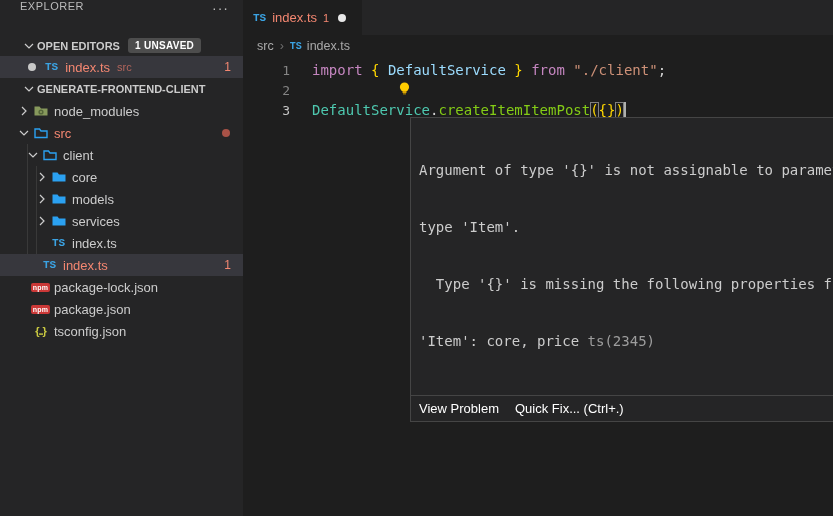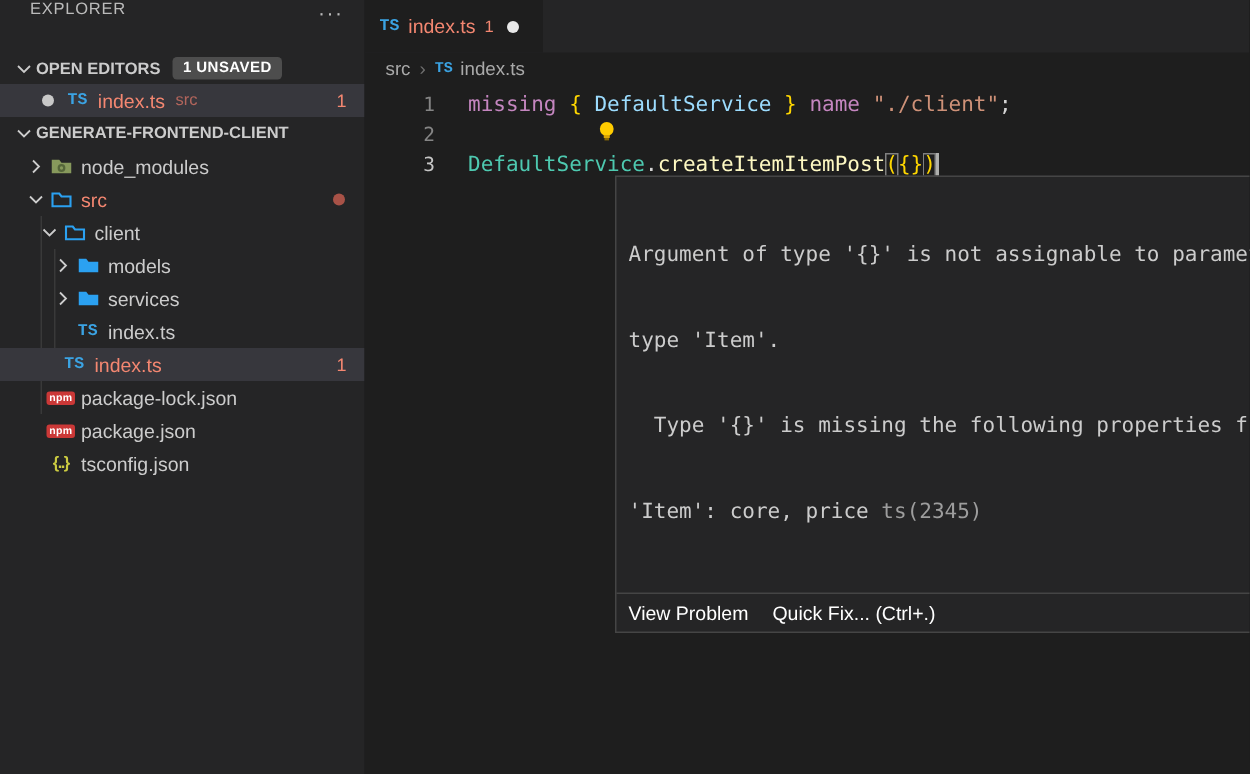--- a/index.html
+++ b/index.html
@@ -7,21 +7,21 @@
   body {
     width:833px; height:516px; overflow:hidden; position:relative;
     background:#1e1e1e; color:#cccccc;
     font-family:"Liberation Sans", sans-serif; font-size:13px;
   }
   
   .sidebar { position:absolute; left:0; top:0; width:243px; height:516px; background:#252526; }
   .sb-header { height:35px; display:flex; justify-content:space-between;
     padding:0 14px 0 20px; color:#bbbbbb; font-size:11px; letter-spacing:.5px; }
   .sb-more { color:#bbbbbb; font-size:14px; letter-spacing:1px; cursor:pointer; }
-  .section-row { height:21px; display:flex; align-items:center; padding-left:8px;
+  .section-row { height:21px; display:flex; align-items:center; padding-left:21px;
     font-weight:bold; font-size:11px; color:#cccccc; }
   .section-row.ws { height:22px;text-align:center; }
   .badge-unsaved { margin-left:8px; background:#4d4d4d; color:#ffffff; font-size:10px;
     font-weight:bold; padding:2px 7px; border-radius:3px; letter-spacing:.3px; }
   .oe-item { height:22px; display:flex; align-items:center; background:#37373d; padding-left:28px; }
   .dirty-dot { width:8px; height:8px; border-radius:50%; background:#c8c8c8; flex:none; }
   .ts-ic { font-weight:bold; font-size:11px; color:#3ba3e3; flex:none;font-family:Liberation Mono, monospace; }
   .oe-item .ts-ic { margin:0 0 0 9px; }
   .oe-name { margin-left:7px; }
   .err-text { color:#f48771; }
@@ -53,21 +53,21 @@
     font-size:12.5px; color:#a9a9a9; }
   .bc-sep { margin:0 6px; color:#6e6e6e; }
   .breadcrumb .ts-ic { font-size:10px; margin-right:5px; }
   .code { font-family:"DejaVu Sans Mono", monospace; font-size:14px; padding-top:3px; }
   .code-line { height:20px; display:flex; align-items:center; white-space:pre; }
   .ln { width:47px; flex:none; text-align:right; color:#858585; font-size:13px;
     font-family:"DejaVu Sans Mono", monospace; }
   .ln.active { color:#c6c6c6; }
   .lc { padding-left:22px; display:flex; align-items:center; white-space:pre; }
   .kw  { color:#c586c0; } .br { color:#ffd700; } .var { color:#9cdcfe; }
-  .str { color:#ce9178; } .pln { color:#d4d4d4; } .typ { color:#4ec9b0; } .fn { color:#fef9c3; }
+  .str { color:#ce9178; } .pln { color:#d4d4d4; } .typ { color:#4ec9b0; } .fn { color:#84cc16; }
   .boxed { box-shadow: inset 0 0 0 1px #808080; }
   .squig { text-decoration: underline wavy #f14c4c; text-decoration-thickness:1px; text-underline-offset:3px; }
   .cursor { display:inline-block; width:2px; height:17px; background:#aeafad; flex:none; }
   .bulb { margin-left:1px; }
   
   .tooltip { position:absolute; left:410px; top:117px; width:562px; background:#252526;
     border:1px solid #454545; z-index:5; }
   .tt-body { padding:5px 8px 6px 8px; font-family:"DejaVu Sans Mono", monospace;
     font-size:14px; line-height:19px; color:#cccccc; white-space:pre; }
   .tt-line { white-space:pre; }
@@ -154,20 +154,33 @@
           </svg>
       </span>
       <span class="tree-icon">
         <svg width="16" height="16" viewBox="0 0 16 16">
             <path d="M2 4h4.5l1.5 2h6v6.5H2z" fill="none" stroke="#2ba1f1" stroke-width="1.4"></path>
           </svg>
       </span>
       <span class="tree-name">client</span>
     </div>
 
+    <div class="tree-row lvl2">
+      <span class="chev">
+        <svg width="16" height="16" viewBox="0 0 16 16">
+            <path d="M6 4l4 4-4 4" stroke="#cccccc" stroke-width="1.2" fill="none"></path>
+          </svg>
+      </span>
+      <span class="tree-icon">
+        <svg width="16" height="16" viewBox="0 0 16 16">
+            <path d="M1.5 3.5h5l1.5 2h6.5v7h-13z" fill="#2ba1f1"></path>
+          </svg>
+      </span>
+      <span class="tree-name">core</span>
+    </div>
 
     <div class="tree-row lvl2">
       <span class="chev">
         <svg width="16" height="16" viewBox="0 0 16 16">
             <path d="M6 4l4 4-4 4" stroke="#cccccc" stroke-width="1.2" fill="none"></path>
           </svg>
       </span>
       <span class="tree-icon">
         <svg width="16" height="16" viewBox="0 0 16 16">
             <path d="M1.5 3.5h5l1.5 2h6.5v7h-13z" fill="#2ba1f1"></path>
@@ -244,25 +257,25 @@
     <span class="bc-sep">›</span>
     <span class="ts-ic">TS</span>
     <span>index.ts</span>
   </div>
 
   <div class="code">
 
     <div class="code-line">
       <span class="ln">1</span>
       <span class="lc">
-        <span class="kw">missing </span>
+        <span class="kw">import </span>
         <span class="br">{ </span>
         <span class="var">DefaultService</span>
         <span class="br"> }</span>
-        <span class="kw"> name </span>
+        <span class="kw"> from </span>
         <span class="str">"./client"</span>
         <span class="pln">;</span>
       </span>
     </div>
 
     <div class="code-line">
       <span class="ln">2</span>
       <span class="lc">
         <span class="bulb">
           <svg width="15" height="16" viewBox="0 0 15 16">

